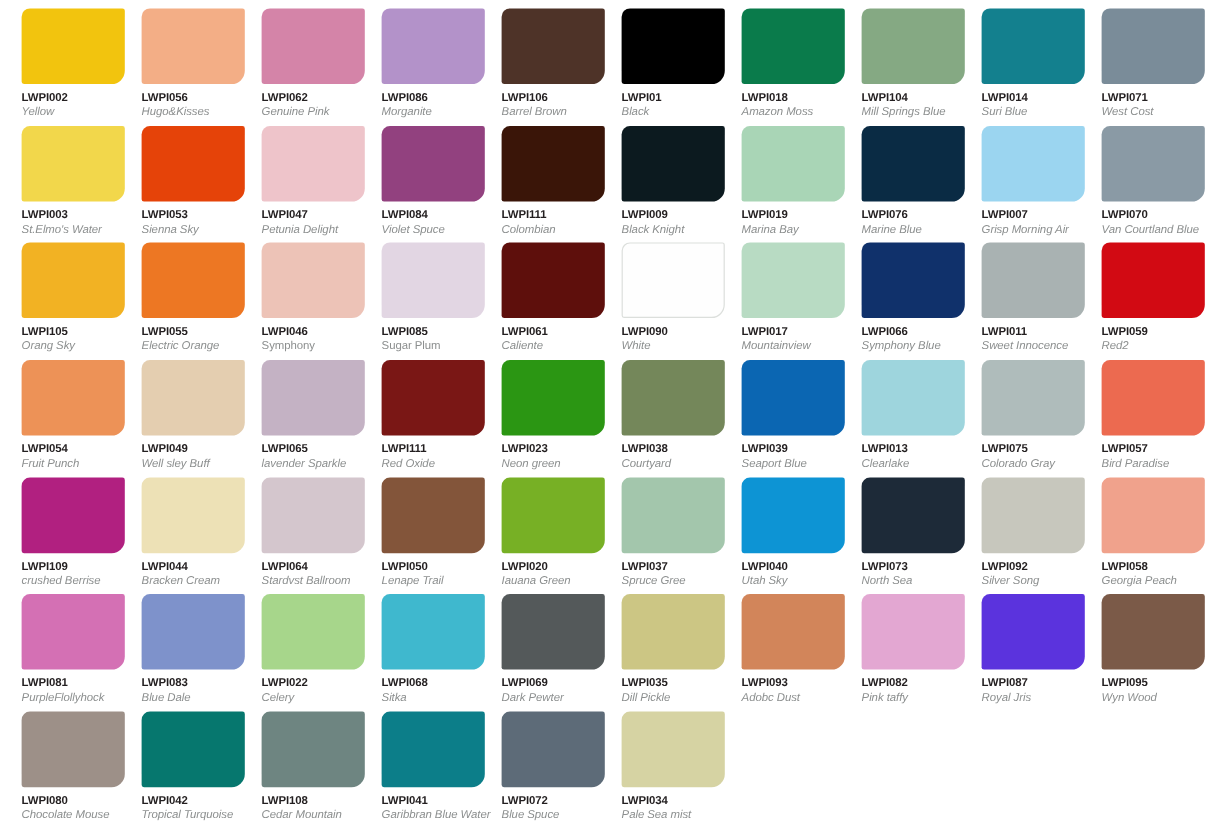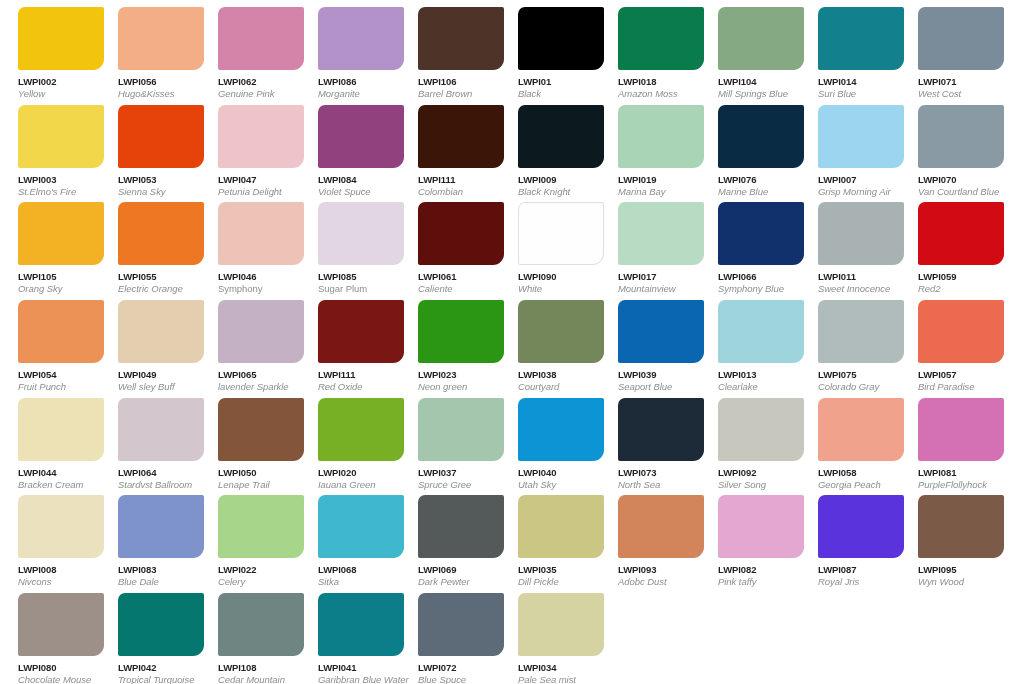--- a/index.html
+++ b/index.html
@@ -114,21 +114,21 @@
       <div class="swatch-name">Suri Blue</div>
     </div>
     <div class="swatch-cell">
       <div class="swatch-chip" style="background-color: rgb(122, 140, 153);"></div>
       <div class="swatch-code">LWPI071</div>
       <div class="swatch-name">West Cost</div>
     </div>
     <div class="swatch-cell">
       <div class="swatch-chip" style="background-color: rgb(242, 215, 75);"></div>
       <div class="swatch-code">LWPI003</div>
-      <div class="swatch-name">St.Elmo's Fire</div>
+      <div class="swatch-name">St.Elmo's Water</div>
     </div>
     <div class="swatch-cell">
       <div class="swatch-chip" style="background-color: rgb(229, 67, 9);"></div>
       <div class="swatch-code">LWPI053</div>
       <div class="swatch-name">Sienna Sky</div>
     </div>
     <div class="swatch-cell">
       <div class="swatch-chip" style="background-color: rgb(238, 196, 202);"></div>
       <div class="swatch-code">LWPI047</div>
       <div class="swatch-name">Petunia Delight</div>
@@ -262,20 +262,25 @@
       <div class="swatch-chip" style="background-color: rgb(175, 188, 187);"></div>
       <div class="swatch-code">LWPI075</div>
       <div class="swatch-name">Colorado Gray</div>
     </div>
     <div class="swatch-cell">
       <div class="swatch-chip" style="background-color: rgb(236, 106, 80);"></div>
       <div class="swatch-code">LWPI057</div>
       <div class="swatch-name">Bird Paradise</div>
     </div>
     <div class="swatch-cell">
+      <div class="swatch-chip" style="background-color: rgb(177, 32, 128);"></div>
+      <div class="swatch-code">LWPI109</div>
+      <div class="swatch-name">crushed Berrise</div>
+    </div>
+    <div class="swatch-cell">
       <div class="swatch-chip" style="background-color: rgb(237, 225, 182);"></div>
       <div class="swatch-code">LWPI044</div>
       <div class="swatch-name">Bracken Cream</div>
     </div>
     <div class="swatch-cell">
       <div class="swatch-chip" style="background-color: rgb(212, 198, 205);"></div>
       <div class="swatch-code">LWPI064</div>
       <div class="swatch-name">Stardvst Ballroom</div>
     </div>
     <div class="swatch-cell">
@@ -312,25 +317,20 @@
       <div class="swatch-chip" style="background-color: rgb(240, 162, 140);"></div>
       <div class="swatch-code">LWPI058</div>
       <div class="swatch-name">Georgia Peach</div>
     </div>
     <div class="swatch-cell">
       <div class="swatch-chip" style="background-color: rgb(212, 112, 180);"></div>
       <div class="swatch-code">LWPI081</div>
       <div class="swatch-name">PurpleFlollyhock</div>
     </div>
     <div class="swatch-cell">
-      <div class="swatch-chip" style="background-color: rgb(235, 225, 190);"></div>
-      <div class="swatch-code">LWPI008</div>
-      <div class="swatch-name">Nivcons</div>
-    </div>
-    <div class="swatch-cell">
       <div class="swatch-chip" style="background-color: rgb(126, 146, 203);"></div>
       <div class="swatch-code">LWPI083</div>
       <div class="swatch-name">Blue Dale</div>
     </div>
     <div class="swatch-cell">
       <div class="swatch-chip" style="background-color: rgb(167, 214, 139);"></div>
       <div class="swatch-code">LWPI022</div>
       <div class="swatch-name">Celery</div>
     </div>
     <div class="swatch-cell">

